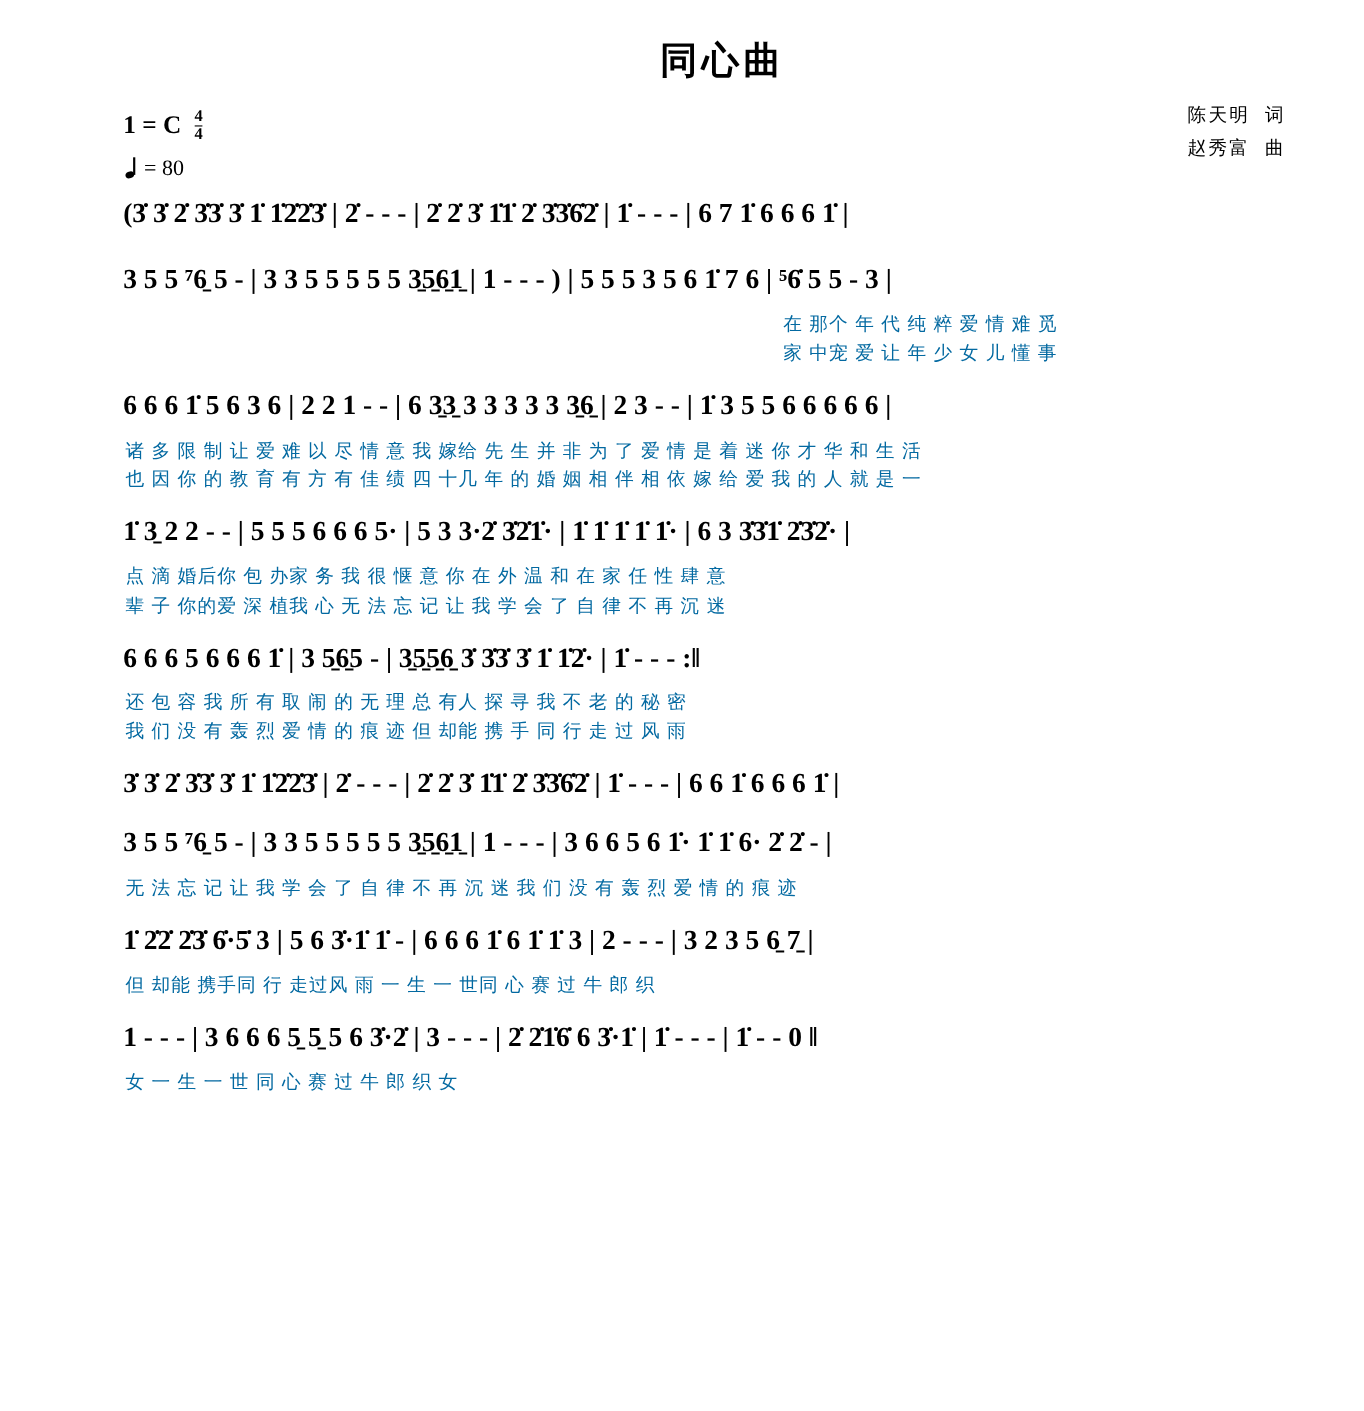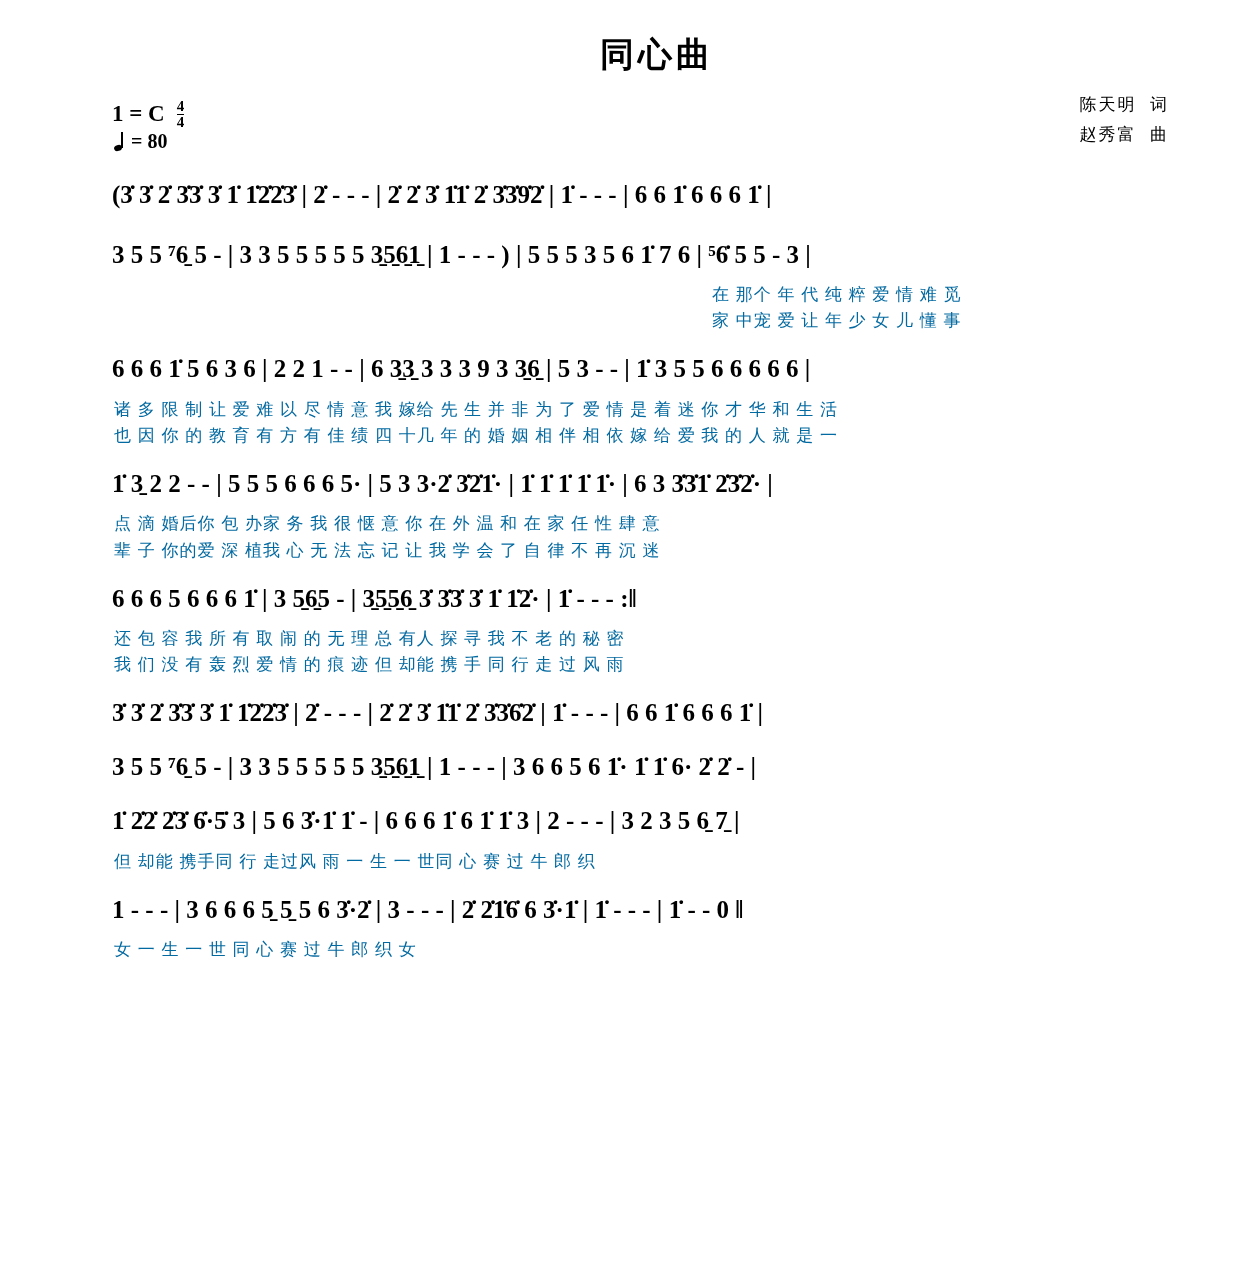--- a/index.html
+++ b/index.html
@@ -48,22 +48,22 @@
     line-height: 1.0;
     text-align: center;
     font-weight: 700;
     margin-left: 6px;
     margin-top: 1px;
   }
   .frac .num { display: block; }
   .frac .den { display: block; border-top: 1.6px solid #000; padding-top: 0px; }
   .tempo-line {
     font-size: 20px;
-    font-weight: 700;
-    margin-top: 0;
+    font-weight: 400;
+    margin-top: 12px;
     margin-left: 2px;
     white-space: nowrap;
   }
   .tempo-note {
     display: inline-block;
     position: relative;
     width: 12px;
     height: 18px;
     vertical-align: -3px;
   }
@@ -159,34 +159,34 @@
     </div>
     <div>
       <span>赵秀富</span>
       &nbsp;<span>曲</span>
     </div>
   </div>
 
   <div class="systems">
 
     <div class="system">
-      <div class="notes">(3̇ 3̇ 2̇ 3̇3̇ 3̇ 1̇ 1̇2̇2̇3̇ | 2̇ - - - | 2̇ 2̇ 3̇ 1̇1̇ 2̇  3̇3̇9̇2̇ | 1̇ - - - | 6 6 1̇  6 6 6 1̇ |</div>
+      <div class="notes">(3̇ 3̇ 2̇ 3̇3̇ 3̇ 1̇ 1̇2̇2̇3̇ | 2̇ - - - | 2̇ 2̇ 3̇ 1̇1̇ 2̇  3̇3̇6̇2̇ | 1̇ - - - | 6 7 1̇  6 6 6 1̇ |</div>
       <div class="lyrics-block"></div>
     </div>
 
     <div class="system">
       <div class="notes">3 5 5 ⁷6̱ 5 -  | 3 3 5 5 5 5 5  3̱5̱6̱1̱ | 1 - - - )  | 5 5 5 3 5 6 1̇ 7 6 | ⁵6̇ 5 5 - 3 |</div>
       <div class="lyrics-block">
         <div class="lyric indent">在 那个 年 代 纯 粹 爱 情   难 觅</div>
         <div class="lyric indent">家 中宠 爱 让 年 少 女 儿   懂 事</div>
       </div>
     </div>
 
     <div class="system">
-      <div class="notes">6 6 6 1̇ 5 6 3 6 | 2 2 1 - - | 6 3̱3̱ 3 3 3 9 3 3̱6̱ | 5  3 - - | 1̇ 3 5 5 6 6 6 6 6 |</div>
+      <div class="notes">6 6 6 1̇ 5 6 3 6 | 2 2 1 - - | 6 3̱3̱ 3 3 3 3 3 3̱6̱ | 2  3 - - | 1̇ 3 5 5 6 6 6 6 6 |</div>
       <div class="lyrics-block">
         <div class="lyric">诸 多 限 制 让 爱 难 以   尽 情 意      我 嫁给 先 生 并 非 为 了   爱  情        是 着 迷 你 才 华 和 生 活</div>
         <div class="lyric">也 因 你 的 教 育 有 方   有 佳 绩      四 十几 年 的 婚 姻 相 伴   相  依        嫁 给 爱 我 的 人 就 是 一</div>
       </div>
     </div>
 
     <div class="system">
       <div class="notes">1̇ 3̱ 2 2 - - | 5 5 5 6 6 6 5· | 5 3 3·2̇ 3̇2̇1̇· | 1̇ 1̇ 1̇  1̇ 1̇· | 6 3 3̇3̇1̇ 2̇3̇2̇· |</div>
       <div class="lyrics-block">
         <div class="lyric">点 滴        婚后你 包 办家 务  我 很 惬  意       你 在 外 温 和   在 家 任 性  肆  意</div>
@@ -201,20 +201,23 @@
         <div class="lyric">我 们 没 有 轰 烈 爱 情  的  痕  迹       但 却能  携 手 同 行 走 过 风    雨</div>
       </div>
     </div>
 
     <div class="system">
       <div class="notes">3̇ 3̇ 2̇ 3̇3̇ 3̇ 1̇ 1̇2̇2̇3̇ | 2̇ - - - | 2̇ 2̇ 3̇ 1̇1̇ 2̇  3̇3̇6̇2̇ | 1̇ - - - | 6 6 1̇  6 6 6 1̇ |</div>
     </div>
 
     <div class="system">
       <div class="notes">3 5 5 ⁷6̱ 5 -  | 3 3 5 5 5 5 5  3̱5̱6̱1̱ | 1 - - - | 3 6 6 5 6 1̇·  1̇ 1̇ 6· 2̇ 2̇ - |</div>
+      <div class="lyrics-block">
+        <div class="lyric">无 法 忘  记       让 我 学 会 了 自 律 不 再 沉    迷       我 们 没 有 轰 烈  爱 情 的 痕 迹</div>
+      </div>
     </div>
 
     <div class="system">
       <div class="notes">1̇ 2̇2̇ 2̇3̇ 6̇·5̇ 3 | 5 6 3̇·1̇ 1̇ - | 6 6 6 1̇ 6 1̇ 1̇ 3 | 2 - - - | 3  2 3 5 6̱ 7̱ |</div>
       <div class="lyrics-block">
         <div class="lyric">但 却能 携手同  行 走过风  雨      一 生 一 世同 心 赛   过     牛  郎  织</div>
       </div>
     </div>
 
     <div class="system">

